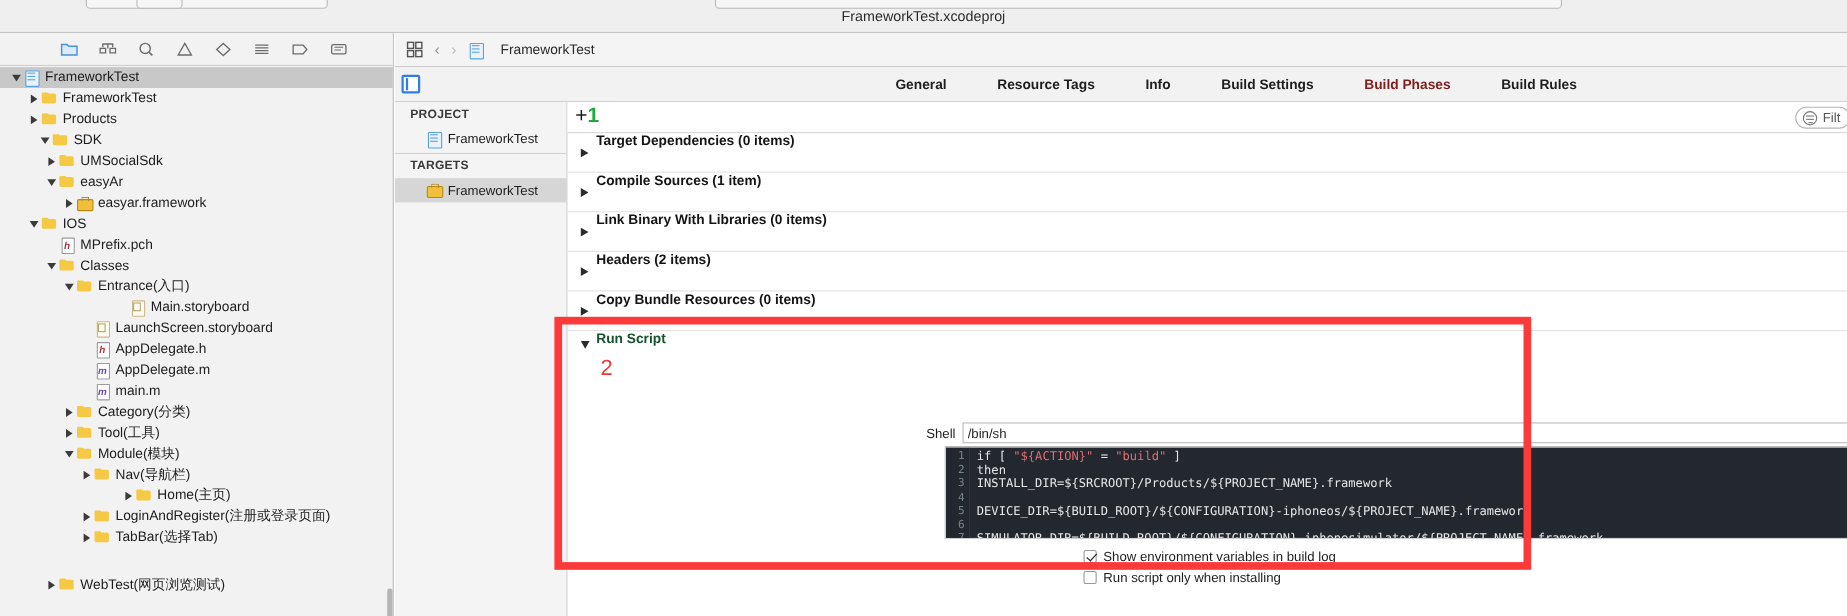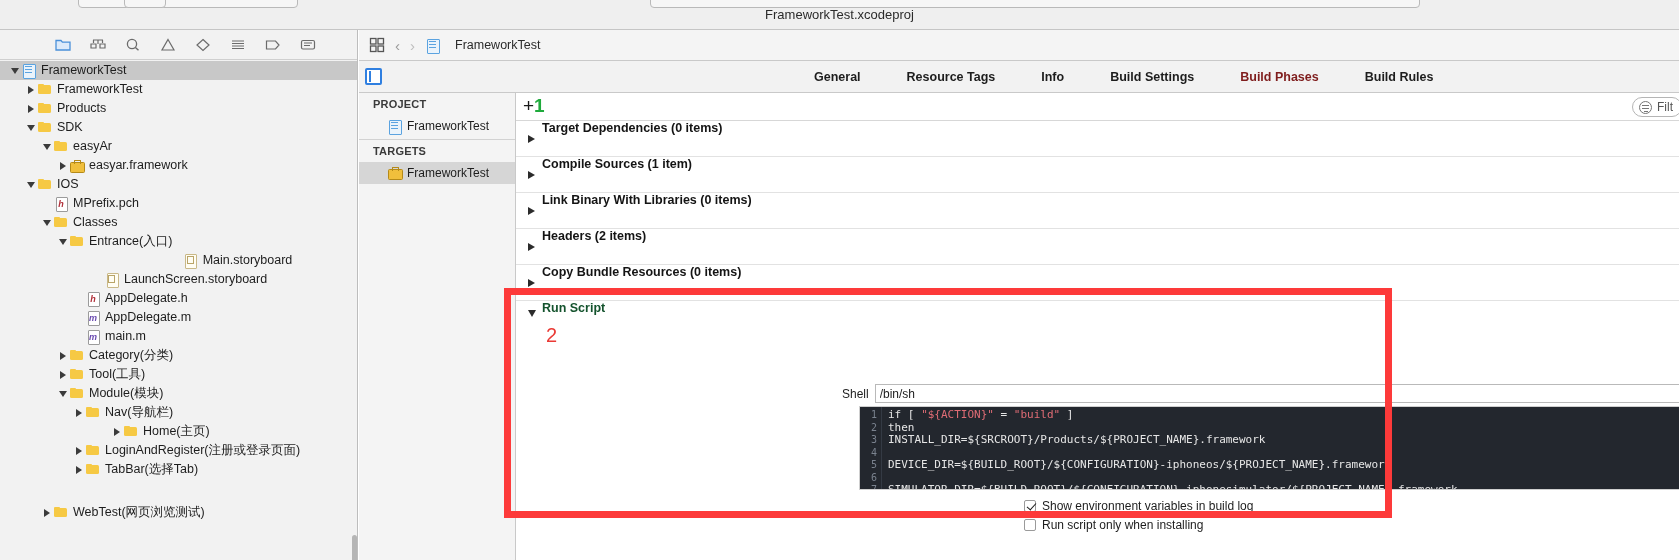--- a/index.html
+++ b/index.html
@@ -254,21 +254,21 @@
   }
   .gutter div { height: 12.5px; line-height: 12.5px; }
   .code {
     flex: 1; padding: 2px 0 0 6px; color: #e6e6e6;
     font-family: "DejaVu Sans Mono", monospace; font-size: 11px;
     white-space: pre;
   }
   .code div { height: 12.5px; line-height: 12.5px; }
   .code .str { color: #e06c75; }
 
-  .opts { position: absolute; left: 665px; top: 466px; }
+  .opts { position: absolute; left: 626px; top: 466px; }
   .opt {
     display: flex; align-items: center; height: 19px; font-size: 12px; color: #1d1d1d;
   }
   .cbx {
     width: 12px; height: 12px; border: 1px solid #9a9a9a; border-radius: 2px;
     background: #fff; margin-right: 6px; position: relative; flex: 0 0 12px;
   }
   .cbx.checked::after {
     content: ""; position: absolute; left: 3.5px; top: 0.5px;
     width: 4px; height: 8px; border: solid #1d1d1d;
@@ -367,26 +367,33 @@
           <span class="ico folder"></span>
           <span class="lbl">FrameworkTest</span>
         </div>
         <div class="row" style="padding-left: 26px;">
           <span class="tw closed">
             <i></i>
           </span>
           <span class="ico folder"></span>
           <span class="lbl">Products</span>
         </div>
-        <div class="row" style="padding-left: 26px; align-items: center;">
+        <div class="row" style="padding-left: 36px; align-items: center;">
           <span class="tw open">
             <i></i>
           </span>
           <span class="ico folder"></span>
           <span class="lbl">SDK</span>
+        </div>
+        <div class="row" style="padding-left: 42px;">
+          <span class="tw closed">
+            <i></i>
+          </span>
+          <span class="ico folder"></span>
+          <span class="lbl">UMSocialSdk</span>
         </div>
         <div class="row" style="padding-left: 42px;">
           <span class="tw open">
             <i></i>
           </span>
           <span class="ico folder"></span>
           <span class="lbl">easyAr</span>
         </div>
         <div class="row" style="padding-left: 58px;">
           <span class="tw closed">
@@ -416,28 +423,28 @@
           <span class="ico folder"></span>
           <span class="lbl">Classes</span>
         </div>
         <div class="row" style="padding-left: 58px;">
           <span class="tw open">
             <i></i>
           </span>
           <span class="ico folder"></span>
           <span class="lbl">Entrance(入口)</span>
         </div>
-        <div class="row" style="padding-left: 106px; justify-content: center;">
+        <div class="row" style="padding-left: 106px;">
           <span class="tw"></span>
           <span class="ico sb file">
             <span class="sbm"></span>
           </span>
           <span class="lbl">Main.storyboard</span>
         </div>
-        <div class="row" style="padding-left: 93px;">
+        <div class="row" style="padding-left: 74px;">
           <span class="tw"></span>
           <span class="ico sb file">
             <span class="sbm"></span>
           </span>
           <span class="lbl">LaunchScreen.storyboard</span>
         </div>
         <div class="row" style="padding-left: 74px;">
           <span class="tw"></span>
           <span class="ico h file">
             <span class="ltr">h</span>

